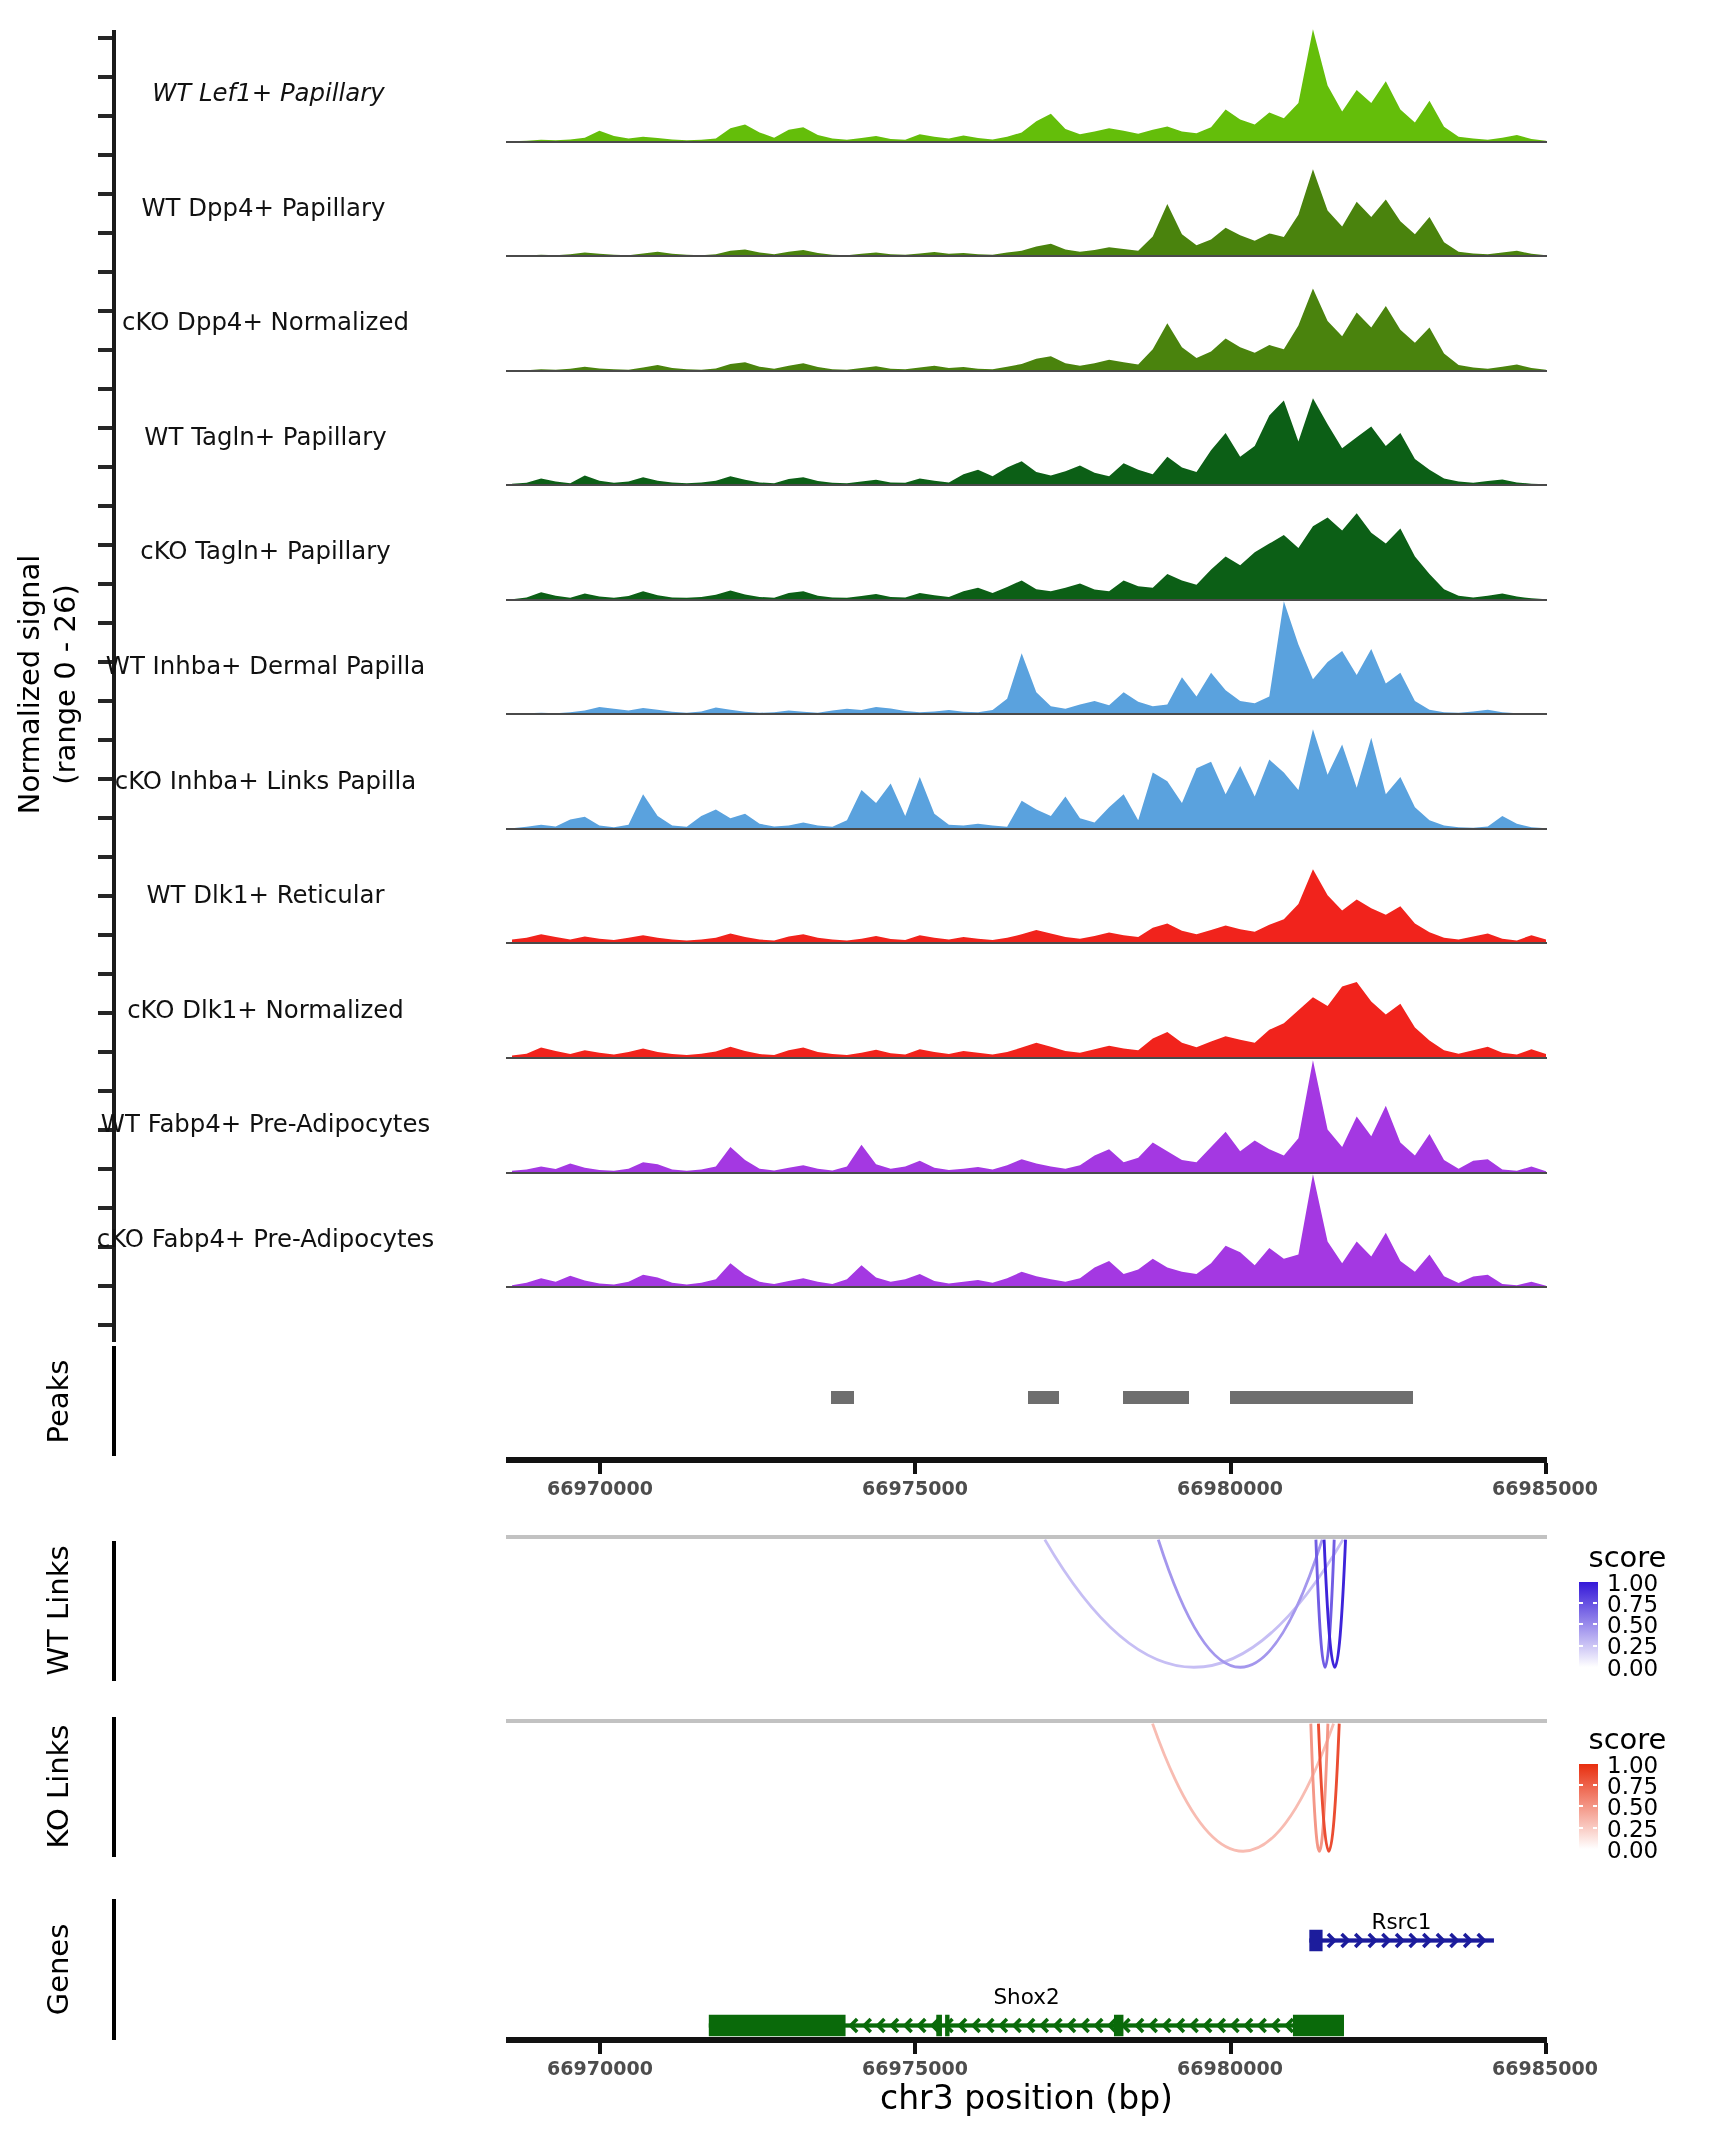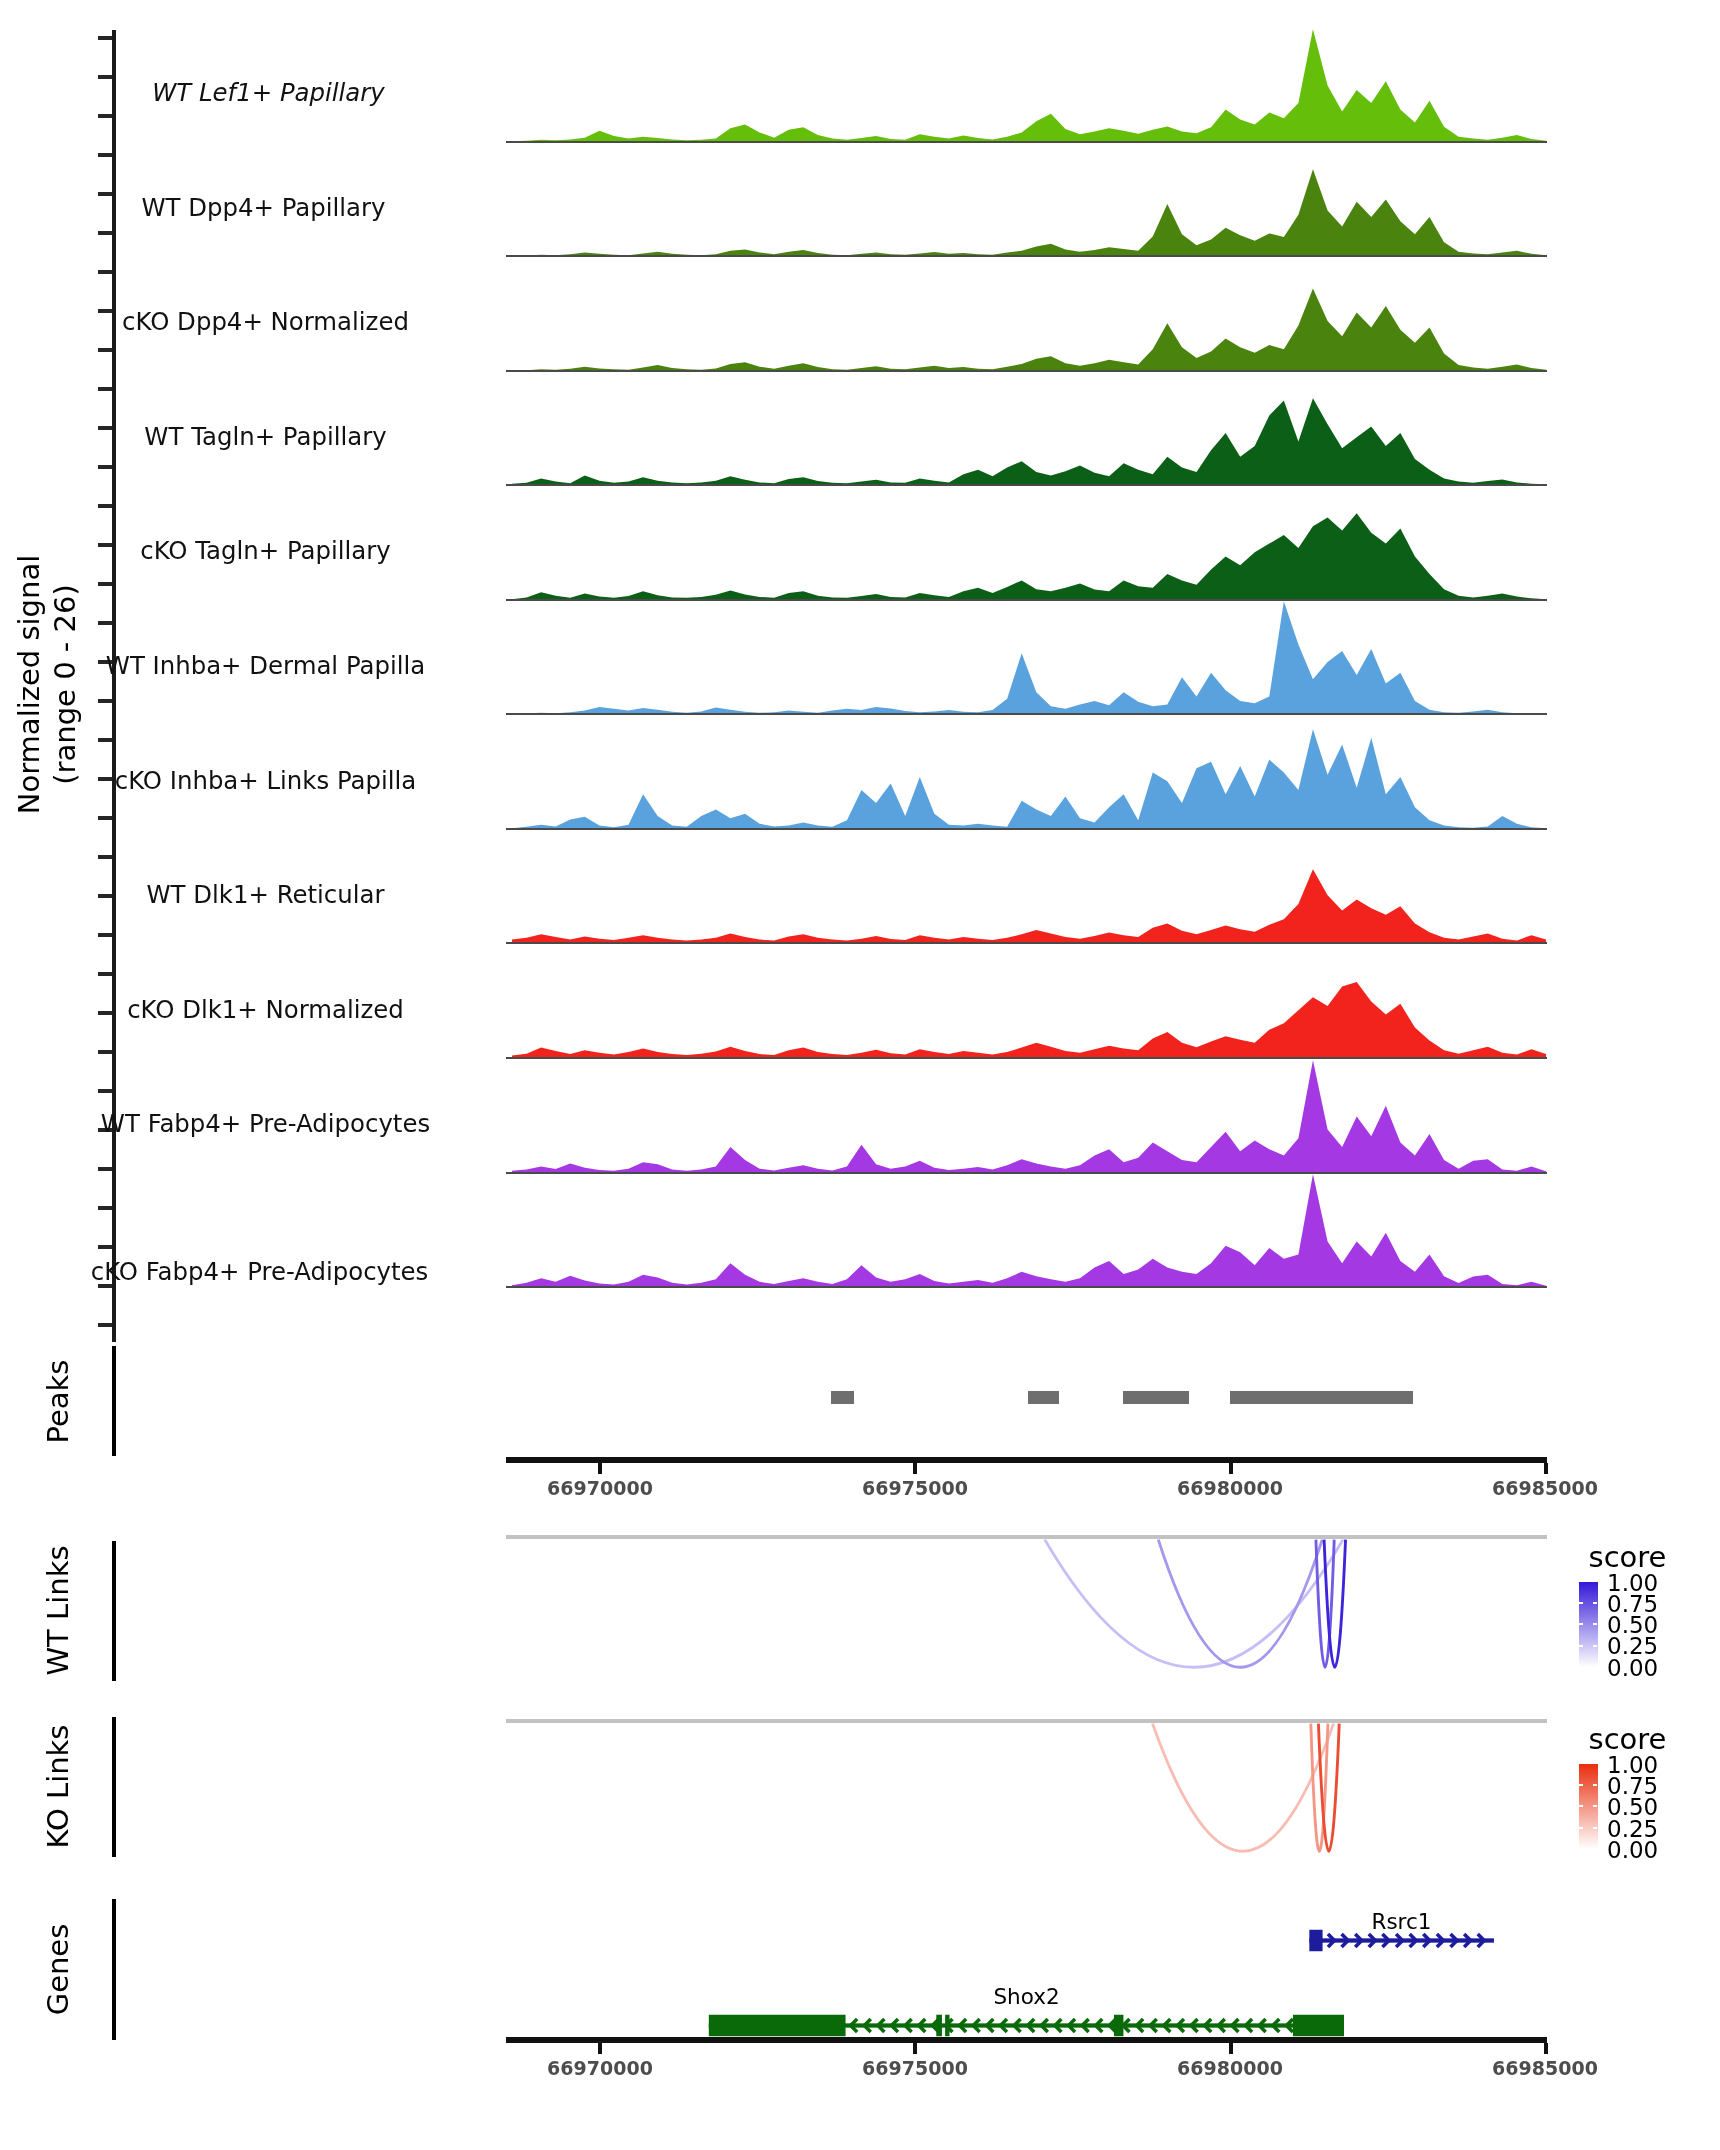--- a/index.html
+++ b/index.html
@@ -24,20 +24,21 @@
   <div id="ylab">
     <div style="position:static">Normalized signal</div>
     <div style="position:static">(range 0 - 26)</div>
   </div>
   <div class="rotlab" style="left:-92px;top:1380px;">Peaks</div>
   <div class="rotlab" style="left:-92px;top:1589px;">WT Links</div>
   <div class="rotlab" style="left:-92px;top:1765px;">KO Links</div>
   <div class="rotlab" style="left:-92px;top:1948px;">Genes</div>
   <div class="legtitle" style="left:1570px;top:1540px;">score</div>
   <div class="legtitle" style="left:1570px;top:1722px;">score</div>
+  <div id="xtitle">chr3 position (bp)</div>
 <div style="left: 112px; top: 30px; width: 3.6px; height: 1312px; background: rgb(26, 26, 26);"></div>
     <div style="left: 98px; top: 36px; width: 13.6px; height: 3.6px; background: rgb(38, 38, 38);"></div>
     <div style="left: 98px; top: 75px; width: 13.6px; height: 3.6px; background: rgb(38, 38, 38);"></div>
     <div style="left: 98px; top: 114px; width: 13.6px; height: 3.6px; background: rgb(38, 38, 38);"></div>
     <div style="left: 98px; top: 153px; width: 13.6px; height: 3.6px; background: rgb(38, 38, 38);"></div>
     <div style="left: 98px; top: 192px; width: 13.6px; height: 3.6px; background: rgb(38, 38, 38);"></div>
     <div style="left: 98px; top: 231px; width: 13.6px; height: 3.6px; background: rgb(38, 38, 38);"></div>
     <div style="left: 98px; top: 270px; width: 13.6px; height: 3.6px; background: rgb(38, 38, 38);"></div>
     <div style="left: 98px; top: 309px; width: 13.6px; height: 3.6px; background: rgb(38, 38, 38);"></div>
     <div style="left: 98px; top: 348px; width: 13.6px; height: 3.6px; background: rgb(38, 38, 38);"></div>
@@ -109,21 +110,21 @@
     <div class="tracklab" style="left: 79px; top: 995px;">cKO Dlk1+ Normalized</div>
     <svg width="1034" height="115" viewBox="0 0 1442 160" preserveAspectRatio="none" style="left: 512px; top: 943px; position: absolute;">
       <path d="M0 160 L0.0 156.4 L20.3 154.0 L40.6 145.5 L60.9 150.3 L81.2 154.6 L101.5 149.1 L121.9 152.8 L142.2 155.2 L162.5 151.5 L182.8 146.7 L203.1 151.5 L223.4 154.6 L243.7 155.8 L264.0 154.0 L284.3 150.9 L304.6 144.3 L325.0 150.3 L345.3 154.6 L365.6 155.8 L385.9 149.1 L406.2 145.5 L426.5 151.5 L446.8 154.6 L467.1 155.8 L487.4 152.8 L507.7 148.5 L528.1 153.4 L548.4 155.2 L568.7 147.9 L589.0 151.5 L609.3 154.6 L629.6 150.3 L649.9 152.8 L670.2 155.2 L690.5 151.5 L710.8 145.5 L731.2 138.9 L751.5 144.3 L771.8 150.3 L792.1 152.8 L812.4 147.9 L832.7 143.1 L853.0 146.7 L873.3 149.1 L893.6 132.8 L913.9 123.8 L934.3 138.9 L954.6 144.9 L974.9 137.1 L995.2 129.8 L1015.5 134.6 L1035.8 138.9 L1056.1 120.8 L1076.4 111.7 L1096.7 93.6 L1117.0 75.5 L1137.4 87.5 L1157.7 60.4 L1178.0 54.3 L1198.3 81.5 L1218.6 99.6 L1238.9 84.5 L1259.2 117.7 L1279.5 135.8 L1299.8 149.1 L1320.1 154.0 L1340.5 149.1 L1360.8 144.3 L1381.1 152.8 L1401.4 155.2 L1421.7 147.9 L1442.0 154.6 L1442 160 Z" stroke="none" fill="#F1231C"></path>
     </svg>
     <div style="left: 506px; top: 1057px; width: 1041px; height: 2.2px; background: rgb(74, 74, 74);"></div>
     <div class="tracklab" style="left: 79px; top: 1109px;">WT Fabp4+ Pre-Adipocytes</div>
     <svg width="1034" height="115" viewBox="0 0 1442 160" preserveAspectRatio="none" style="left: 512px; top: 1058px; position: absolute;">
       <path d="M0 160 L0.0 157.0 L20.3 155.2 L40.6 150.9 L60.9 154.6 L81.2 146.7 L101.5 152.8 L121.9 155.8 L142.2 157.0 L162.5 154.0 L182.8 144.9 L203.1 147.9 L223.4 155.2 L243.7 157.0 L264.0 155.2 L284.3 150.9 L304.6 123.8 L325.0 141.9 L345.3 154.0 L365.6 156.4 L385.9 152.8 L406.2 149.1 L426.5 154.0 L446.8 156.4 L467.1 150.9 L487.4 120.8 L507.7 147.9 L528.1 154.0 L548.4 150.9 L568.7 143.1 L589.0 152.8 L609.3 155.8 L629.6 154.0 L649.9 151.5 L670.2 155.2 L690.5 149.1 L710.8 140.7 L731.2 146.7 L751.5 150.9 L771.8 154.0 L792.1 149.1 L812.4 135.8 L832.7 126.8 L853.0 144.9 L873.3 138.9 L893.6 117.7 L913.9 129.8 L934.3 141.9 L954.6 144.9 L974.9 123.8 L995.2 102.6 L1015.5 129.8 L1035.8 114.7 L1056.1 126.8 L1076.4 135.8 L1096.7 111.7 L1117.0 3.0 L1137.4 99.6 L1157.7 123.8 L1178.0 81.5 L1198.3 108.7 L1218.6 66.4 L1238.9 117.7 L1259.2 135.8 L1279.5 105.7 L1299.8 141.9 L1320.1 154.0 L1340.5 143.1 L1360.8 140.7 L1381.1 155.2 L1401.4 157.0 L1421.7 150.9 L1442.0 157.6 L1442 160 Z" stroke="none" fill="#A438E2"></path>
     </svg>
     <div style="left: 506px; top: 1172px; width: 1041px; height: 2.2px; background: rgb(74, 74, 74);"></div>
-    <div class="tracklab" style="left: 73px; top: 1224px; margin-top: 33px;">cKO Fabp4+ Pre-Adipocytes</div>
+    <div class="tracklab" style="left: 79px; top: 1224px;">cKO Fabp4+ Pre-Adipocytes</div>
     <svg width="1034" height="115" viewBox="0 0 1442 160" preserveAspectRatio="none" style="left: 512px; top: 1172px; position: absolute;">
       <path d="M0 160 L0.0 157.6 L20.3 154.0 L40.6 147.9 L60.9 152.8 L81.2 144.3 L101.5 150.9 L121.9 155.2 L142.2 156.4 L162.5 152.8 L182.8 143.1 L203.1 146.7 L223.4 154.0 L243.7 156.4 L264.0 154.0 L284.3 149.1 L304.6 126.8 L325.0 143.1 L345.3 152.8 L365.6 155.8 L385.9 151.5 L406.2 147.9 L426.5 152.8 L446.8 155.8 L467.1 149.1 L487.4 129.8 L507.7 146.7 L528.1 152.8 L548.4 149.1 L568.7 141.9 L589.0 151.5 L609.3 155.2 L629.6 152.8 L649.9 150.3 L670.2 154.0 L690.5 147.9 L710.8 138.9 L731.2 144.9 L751.5 149.1 L771.8 152.8 L792.1 147.9 L812.4 132.8 L832.7 123.8 L853.0 141.9 L873.3 135.8 L893.6 120.8 L913.9 132.8 L934.3 138.9 L954.6 141.9 L974.9 126.8 L995.2 102.6 L1015.5 111.7 L1035.8 129.8 L1056.1 105.7 L1076.4 120.8 L1096.7 114.7 L1117.0 3.0 L1137.4 96.6 L1157.7 126.8 L1178.0 96.6 L1198.3 117.7 L1218.6 84.5 L1238.9 123.8 L1259.2 138.9 L1279.5 114.7 L1299.8 144.9 L1320.1 154.6 L1340.5 145.5 L1360.8 143.1 L1381.1 155.8 L1401.4 157.6 L1421.7 152.8 L1442.0 158.2 L1442 160 Z" stroke="none" fill="#A438E2"></path>
     </svg>
     <div style="left: 506px; top: 1286px; width: 1041px; height: 2.2px; background: rgb(74, 74, 74);"></div>
     <div style="left: 112px; top: 1346px; width: 3.6px; height: 110px; background: rgb(0, 0, 0);"></div>
     <div style="left: 831px; top: 1391px; width: 23px; height: 13px; background: rgb(110, 110, 110);"></div>
     <div style="left: 1028px; top: 1391px; width: 31px; height: 13px; background: rgb(110, 110, 110);"></div>
     <div style="left: 1123px; top: 1391px; width: 66px; height: 13px; background: rgb(110, 110, 110);"></div>
     <div style="left: 1230px; top: 1391px; width: 183px; height: 13px; background: rgb(110, 110, 110);"></div>
     <div style="left: 506px; top: 1457px; width: 1041px; height: 5.7px; background: rgb(17, 17, 17);"></div>

